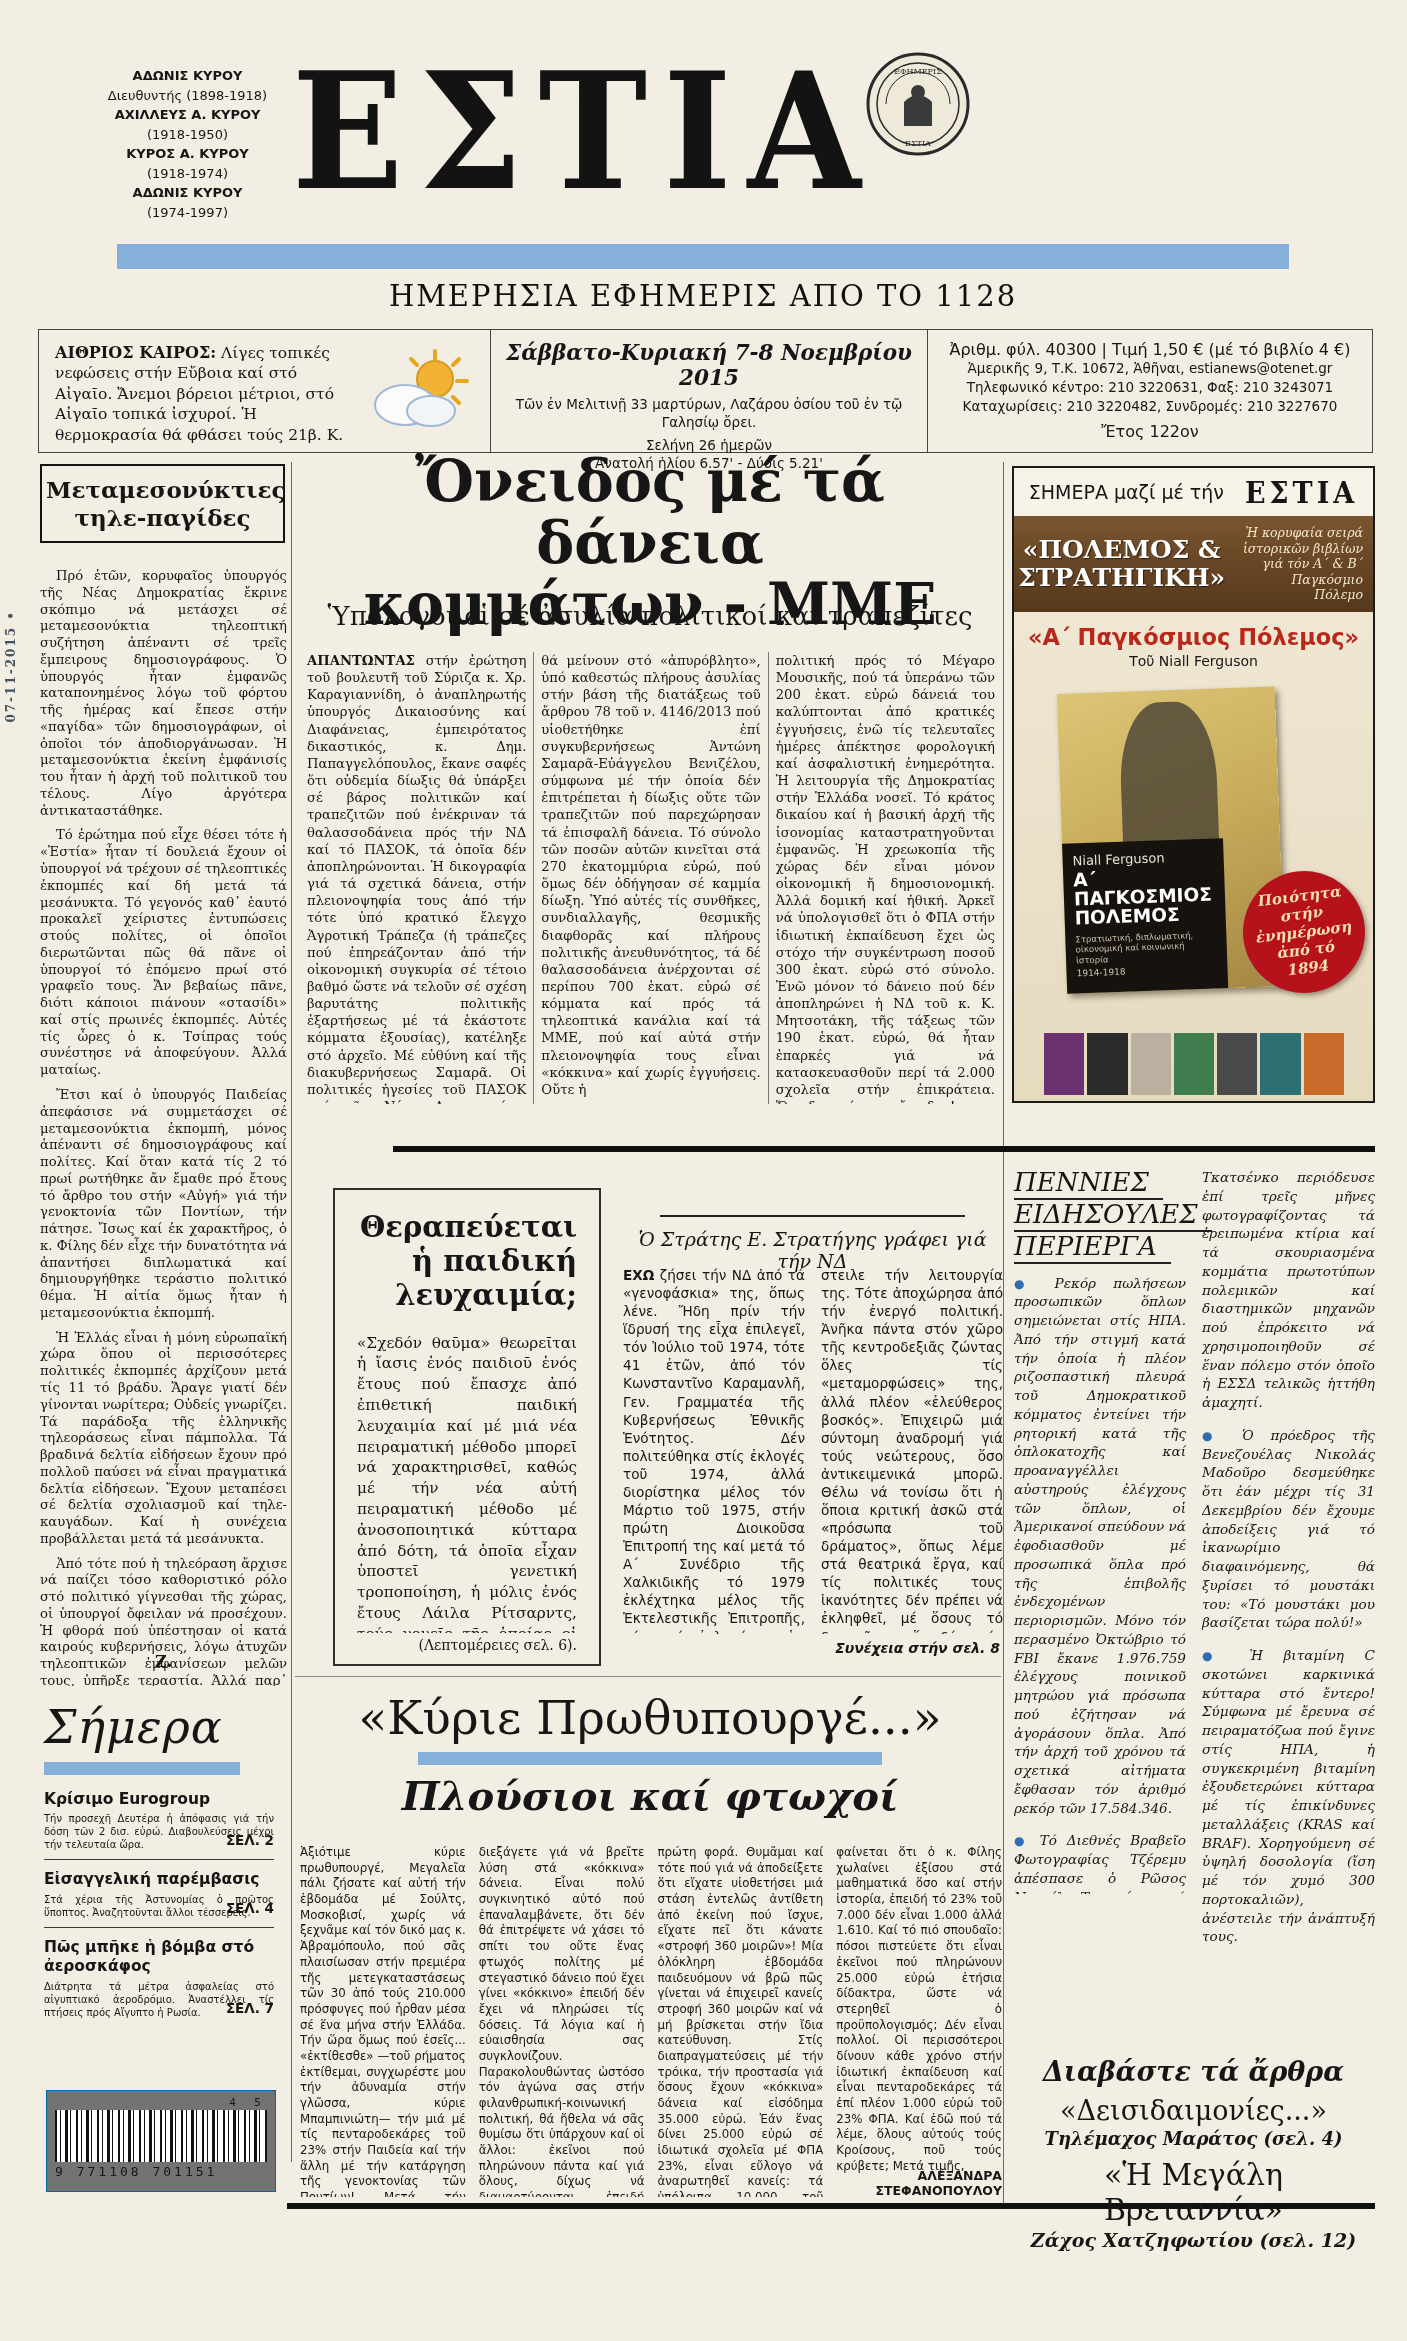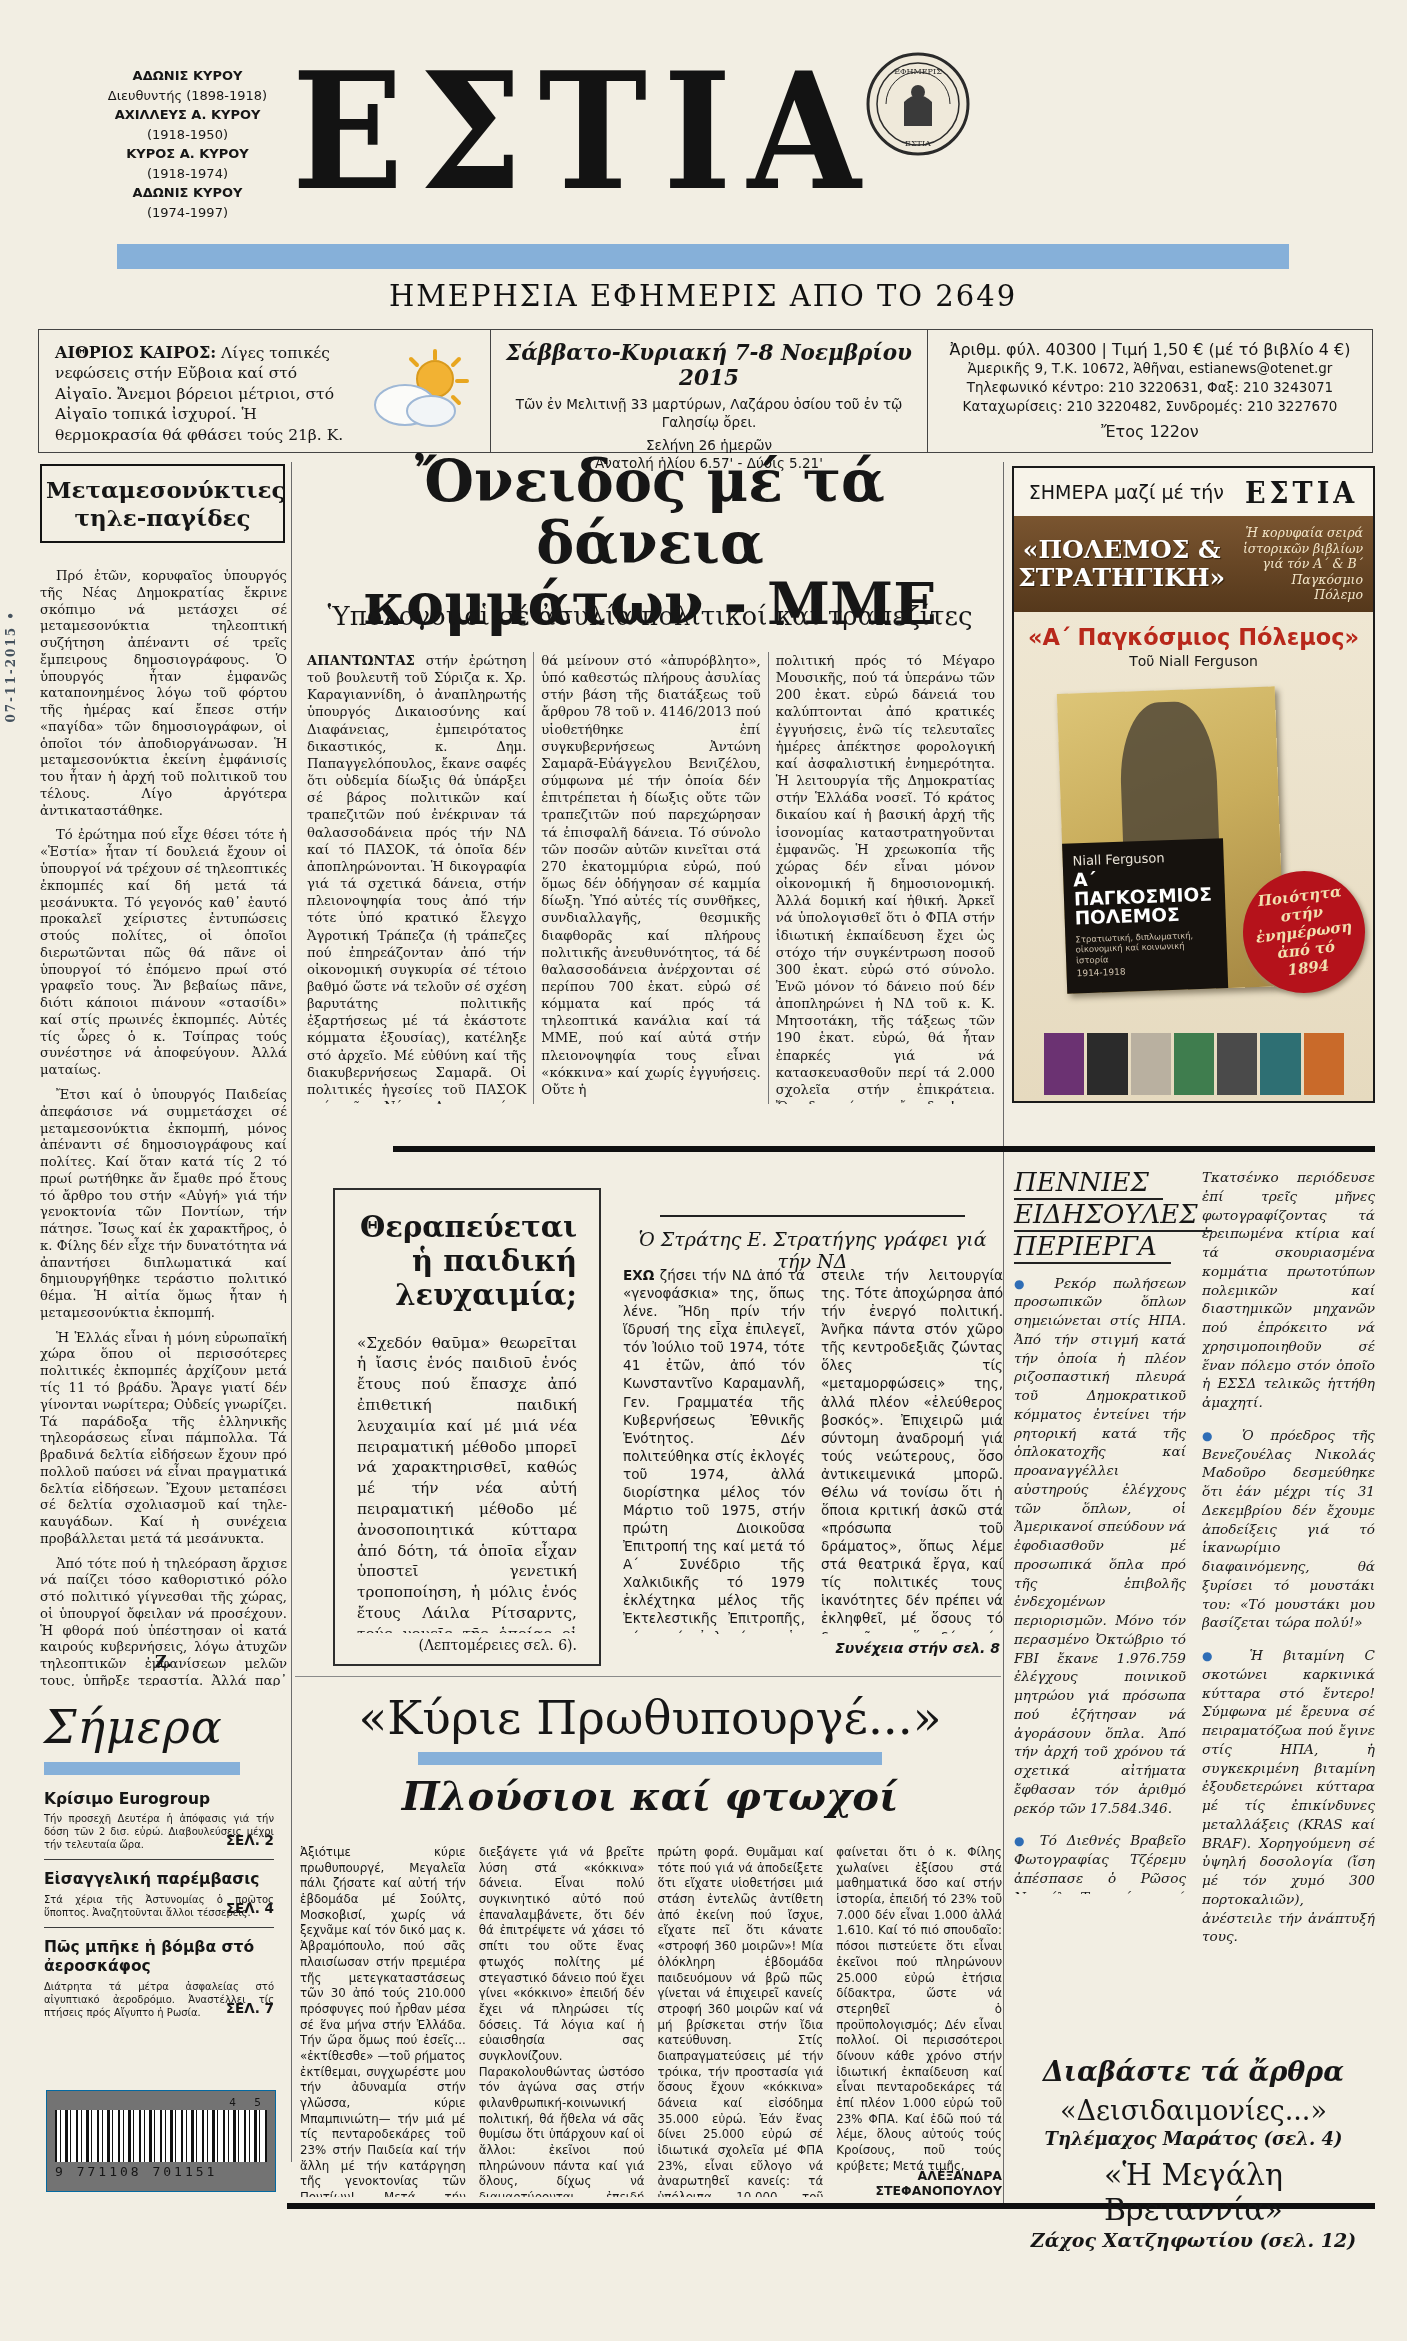--- a/index.html
+++ b/index.html
@@ -171,21 +171,21 @@
       <circle cx="52" cy="52" r="41" fill="none" stroke="#2a2a2a" stroke-width="1.5"></circle>
       <path d="M38 74 L38 50 Q52 36 66 50 L66 74 Z" fill="#3a3a3a"></path>
       <circle cx="52" cy="40" r="7" fill="#3a3a3a"></circle>
       <path d="M20 52 a32 32 0 0 1 64 0" fill="none" stroke="#2a2a2a" stroke-width="1"></path>
       <text x="52" y="22" text-anchor="middle" font-size="8" font-family="DejaVu Serif, serif" fill="#2a2a2a">ΕΦΗΜΕΡΙΣ</text>
       <text x="52" y="94" text-anchor="middle" font-size="8" font-family="DejaVu Serif, serif" fill="#2a2a2a">ΕΣΤΙΑ</text>
     </svg>
   </div>
 
   <div id="bluebar-top" class="abs"></div>
-  <div id="tagline" class="abs">ΗΜΕΡΗΣΙΑ ΕΦΗΜΕΡΙΣ ΑΠΟ ΤΟ 2649</div>
+  <div id="tagline" class="abs">ΗΜΕΡΗΣΙΑ ΕΦΗΜΕΡΙΣ ΑΠΟ ΤΟ 1128</div>
 
   <div id="infobar" class="abs">
     <div id="cell-weather" class="cell">
       <div id="weather-text">
         <b>ΑΙΘΡΙΟΣ ΚΑΙΡΟΣ:</b><span> Λίγες τοπικές νεφώσεις στήν Εὔβοια καί στό Αἰγαῖο. Ἄνεμοι βόρειοι μέτριοι, στό Αἰγαῖο τοπικά ἰσχυροί. Ἡ θερμοκρασία θά φθάσει τούς 21β. Κ.</span>
       </div>
       <div id="weather-icon">
         <svg width="110" height="92" viewBox="0 0 110 92">
           <circle cx="72" cy="32" r="18" fill="#f2b233" stroke="#d99a1d" stroke-width="2"></circle>
           <g stroke="#e8a61f" stroke-width="4" stroke-linecap="round">

